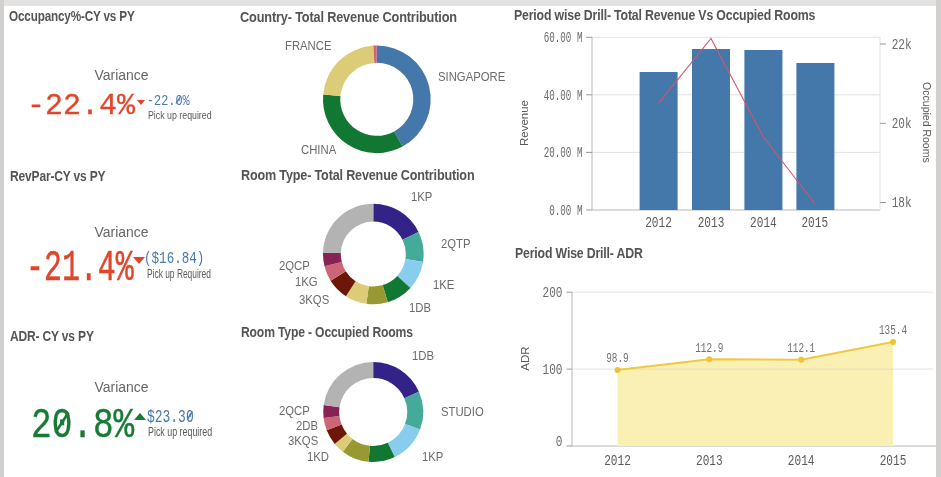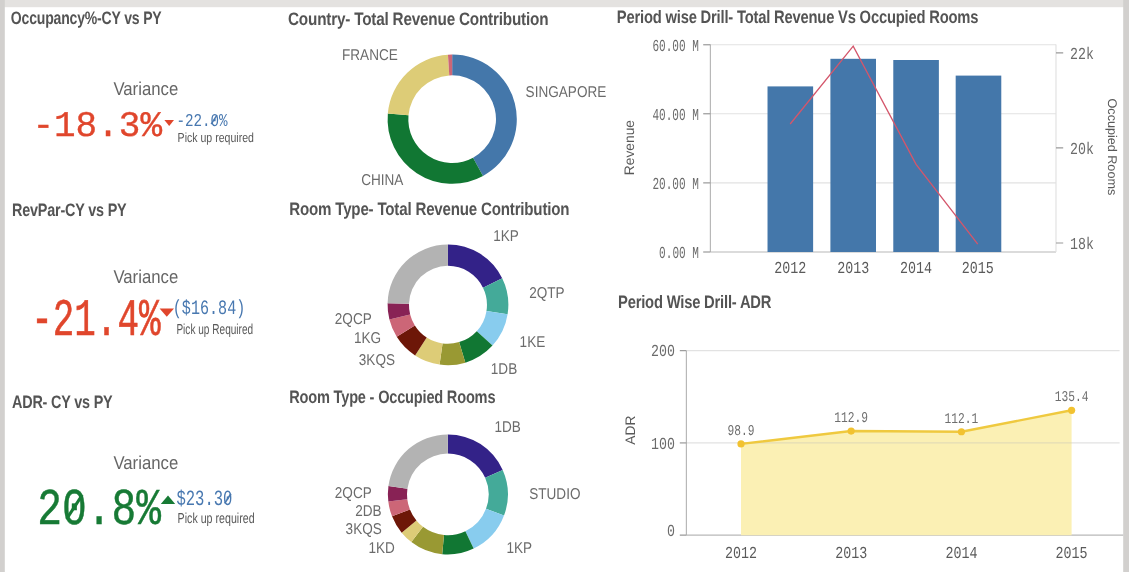--- a/index.html
+++ b/index.html
@@ -22,21 +22,21 @@
 <div class="abs title" id="t1" style="left:9px;top:7px;transform:scaleX(0.78);">Occupancy%-CY vs PY</div>
 <div class="abs title" id="t2" style="left:10px;top:166.5px;transform:scaleX(0.80);">RevPar-CY vs PY</div>
 <div class="abs title" id="t3" style="left:10px;top:326.5px;transform:scaleX(0.80);">ADR- CY vs PY</div>
 <div class="abs title" id="t4" style="left:240px;top:7.5px;transform:scaleX(0.85);">Country- Total Revenue Contribution</div>
 <div class="abs title" id="t5" style="left:241px;top:165.5px;transform:scaleX(0.84);">Room Type- Total Revenue Contribution</div>
 <div class="abs title" id="t6" style="left:241px;top:322.5px;transform:scaleX(0.81);">Room Type - Occupied Rooms</div>
 <div class="abs title" id="t7" style="left:514px;top:6px;transform:scaleX(0.82);">Period wise Drill- Total Revenue Vs Occupied Rooms</div>
 <div class="abs title" id="t8" style="left:515px;top:243.5px;transform:scaleX(0.82);">Period Wise Drill- ADR</div>
 
 <div class="abs" id="v1" style="left:60px;top:66px;width:123px;text-align:center;font-size:15.5px;color:#666;transform:scaleX(0.9);">Variance</div>
-<div class="abs mono" id="n1" style="left:27px;top:89px;font-size:30px;color:#E0462C;-webkit-text-stroke:0.3px #E0462C;">-18.3%</div>
+<div class="abs mono" id="n1" style="left:27px;top:89px;font-size:30px;color:#E0462C;-webkit-text-stroke:0.3px #E0462C;">-22.4%</div>
 <div class="abs" style="left:136.5px;top:100px;width:0;height:0;border-left:4px solid transparent;border-right:4px solid transparent;border-top:5.5px solid #E0462C;"></div>
 <div class="abs mono" id="s1" style="left:146.5px;top:93px;font-size:15px;color:#4878B0;transform:scaleX(0.79);transform-origin:left center;">-22.0%</div>
 <div class="abs" id="p1" style="left:147.5px;top:109px;font-size:11px;color:#595959;transform:scaleX(0.8);transform-origin:left center;">Pick up required</div>
 
 <div class="abs" id="v2" style="left:60px;top:223px;width:123px;text-align:center;font-size:15.5px;color:#666;transform:scaleX(0.9);">Variance</div>
 <div class="abs mono" id="n2" style="left:26px;top:243px;font-size:44px;color:#E0462C;-webkit-text-stroke:0.5px #E0462C;transform:scaleX(0.68);transform-origin:left center;">-21.4%</div>
 <div class="abs" style="left:133px;top:257px;width:0;height:0;border-left:6px solid transparent;border-right:6px solid transparent;border-top:7px solid #E0462C;"></div>
 <div class="abs mono" id="s2" style="left:143.5px;top:249px;font-size:17px;color:#4878B0;transform:scaleX(0.74);transform-origin:left center;">($16.84)</div>
 <div class="abs" id="p2" style="left:147px;top:266.5px;font-size:12px;color:#595959;transform:scaleX(0.70);transform-origin:left center;">Pick up Required</div>
 

